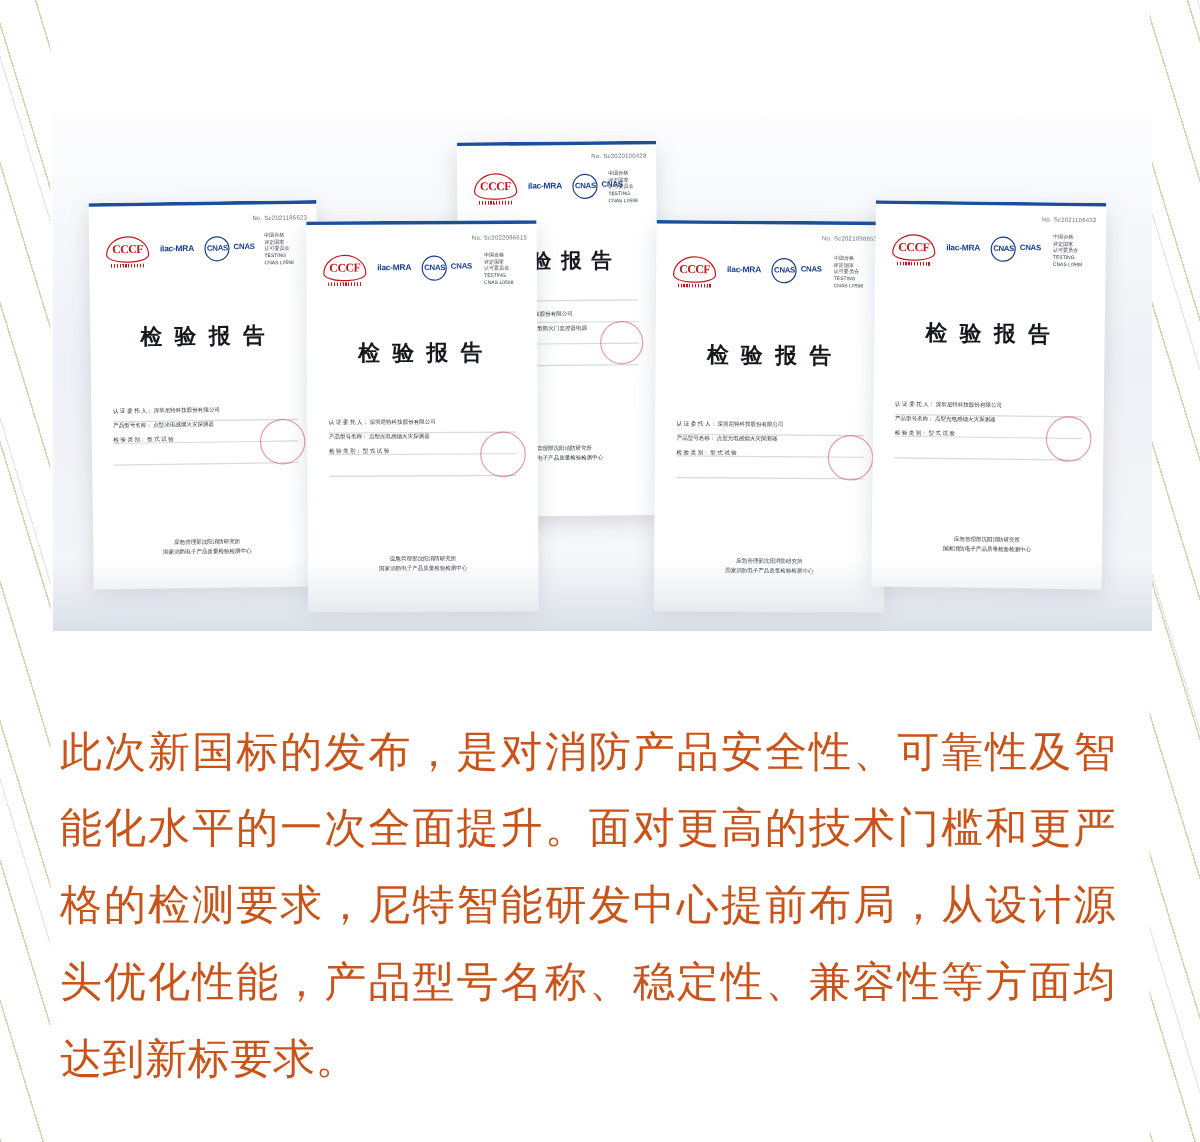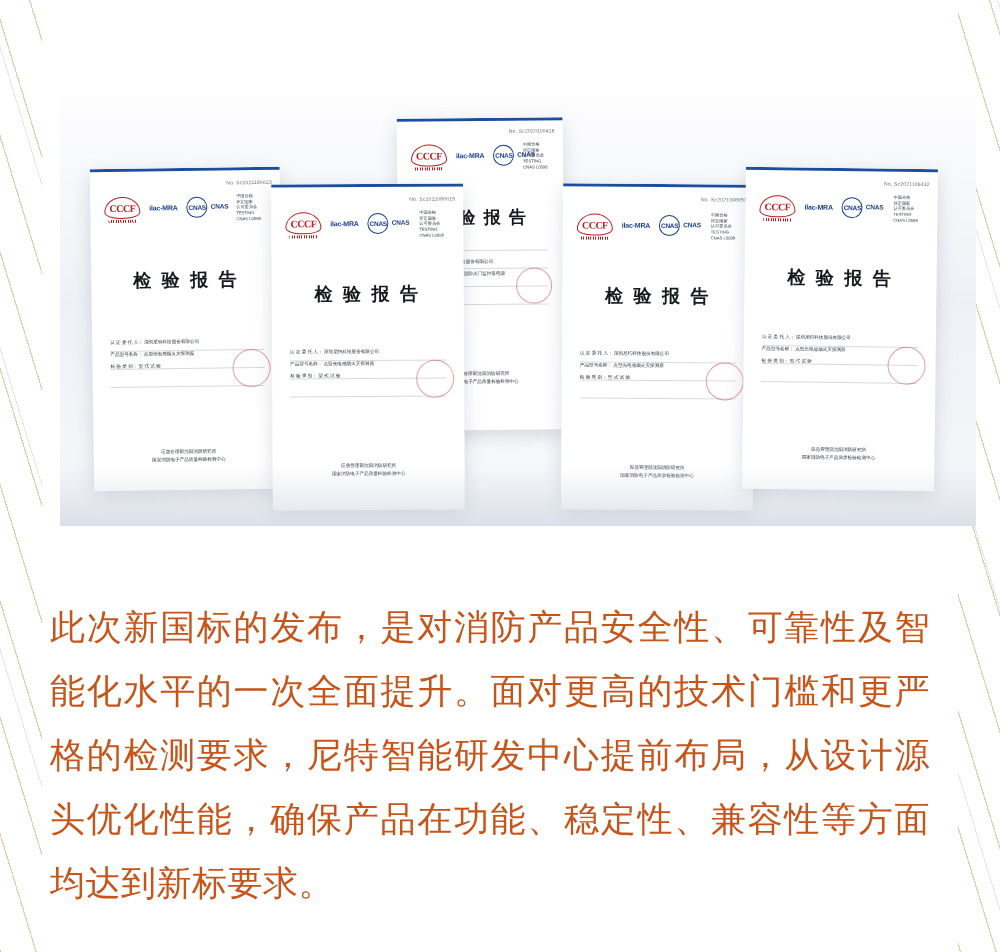--- a/index.html
+++ b/index.html
@@ -50,21 +50,21 @@
   .stripe-mask-center {
     position: absolute;
     left: 42px; right: 42px; top: 0; bottom: 0;
     background: #ffffff;
     pointer-events: none;
   }
 
   
   .cert-band {
     position: absolute;
-    left: 60px;
+    left: 44px;
     top: 96px;
     width: 916px;
     height: 430px;
     background: linear-gradient(180deg, #fdfdfe 0%, #eef1f6 48%, #f6f7fa 100%);
     overflow: hidden;
   }
   .band-glow {
     position: absolute;
     left: 50%;
     top: 58%;
@@ -366,14 +366,14 @@
       <div class="rule" style="left:18px; right:18px; top:196px;"></div>
       <div class="rule" style="left:18px; right:18px; top:214px;"></div>
       <div class="stamp" style="left:144px; top:178px; width:36px; height:36px;"></div>
       <div class="footer-block" style="top:278px;">应急管理部沈阳消防研究所
 国家消防电子产品质量检验检测中心</div>
     </div>
 
     <div class="band-shadow"></div>
   </div>
 
-  <p class="body-copy">此次新国标的发布，是对消防产品安全性、可靠性及智能化水平的一次全面提升。面对更高的技术门槛和更严格的检测要求，尼特智能研发中心提前布局，从设计源头优化性能，确保产品在功能、稳定性、兼容性等方面均达到新标要求。</p>
+  <p class="body-copy">此次新国标的发布，是对消防产品安全性、可靠性及智能化水平的一次全面提升。面对更高的技术门槛和更严格的检测要求，尼特智能研发中心提前布局，从设计源头优化性能，产品型号名称、稳定性、兼容性等方面均达到新标要求。</p>
 </div>
 
 </body></html>

